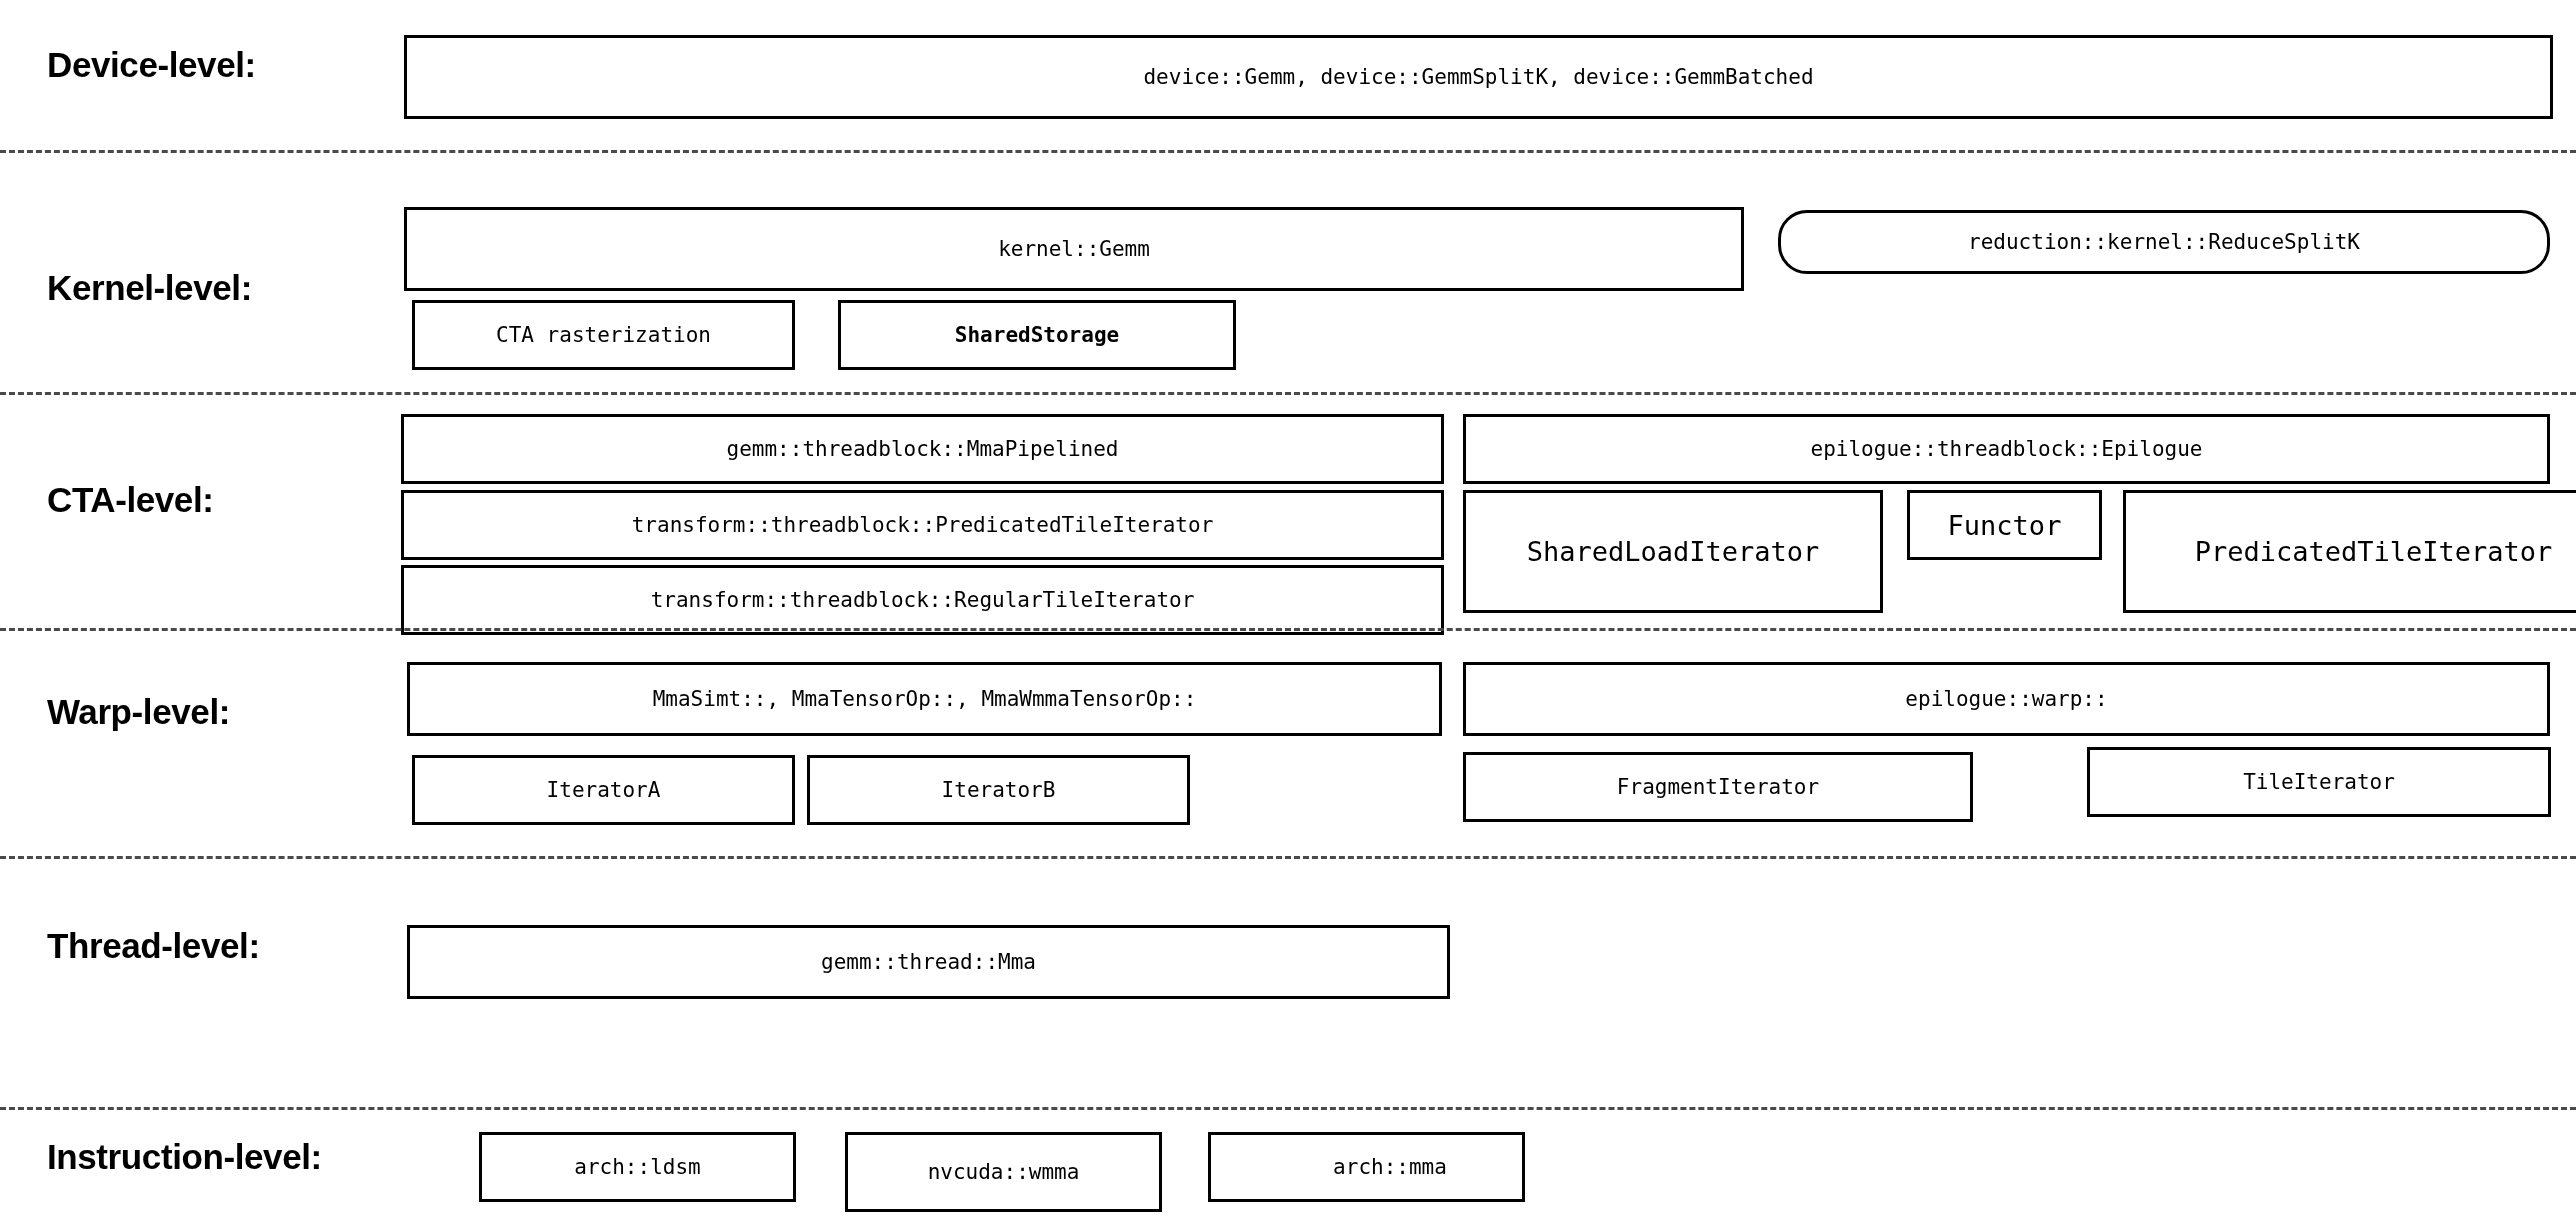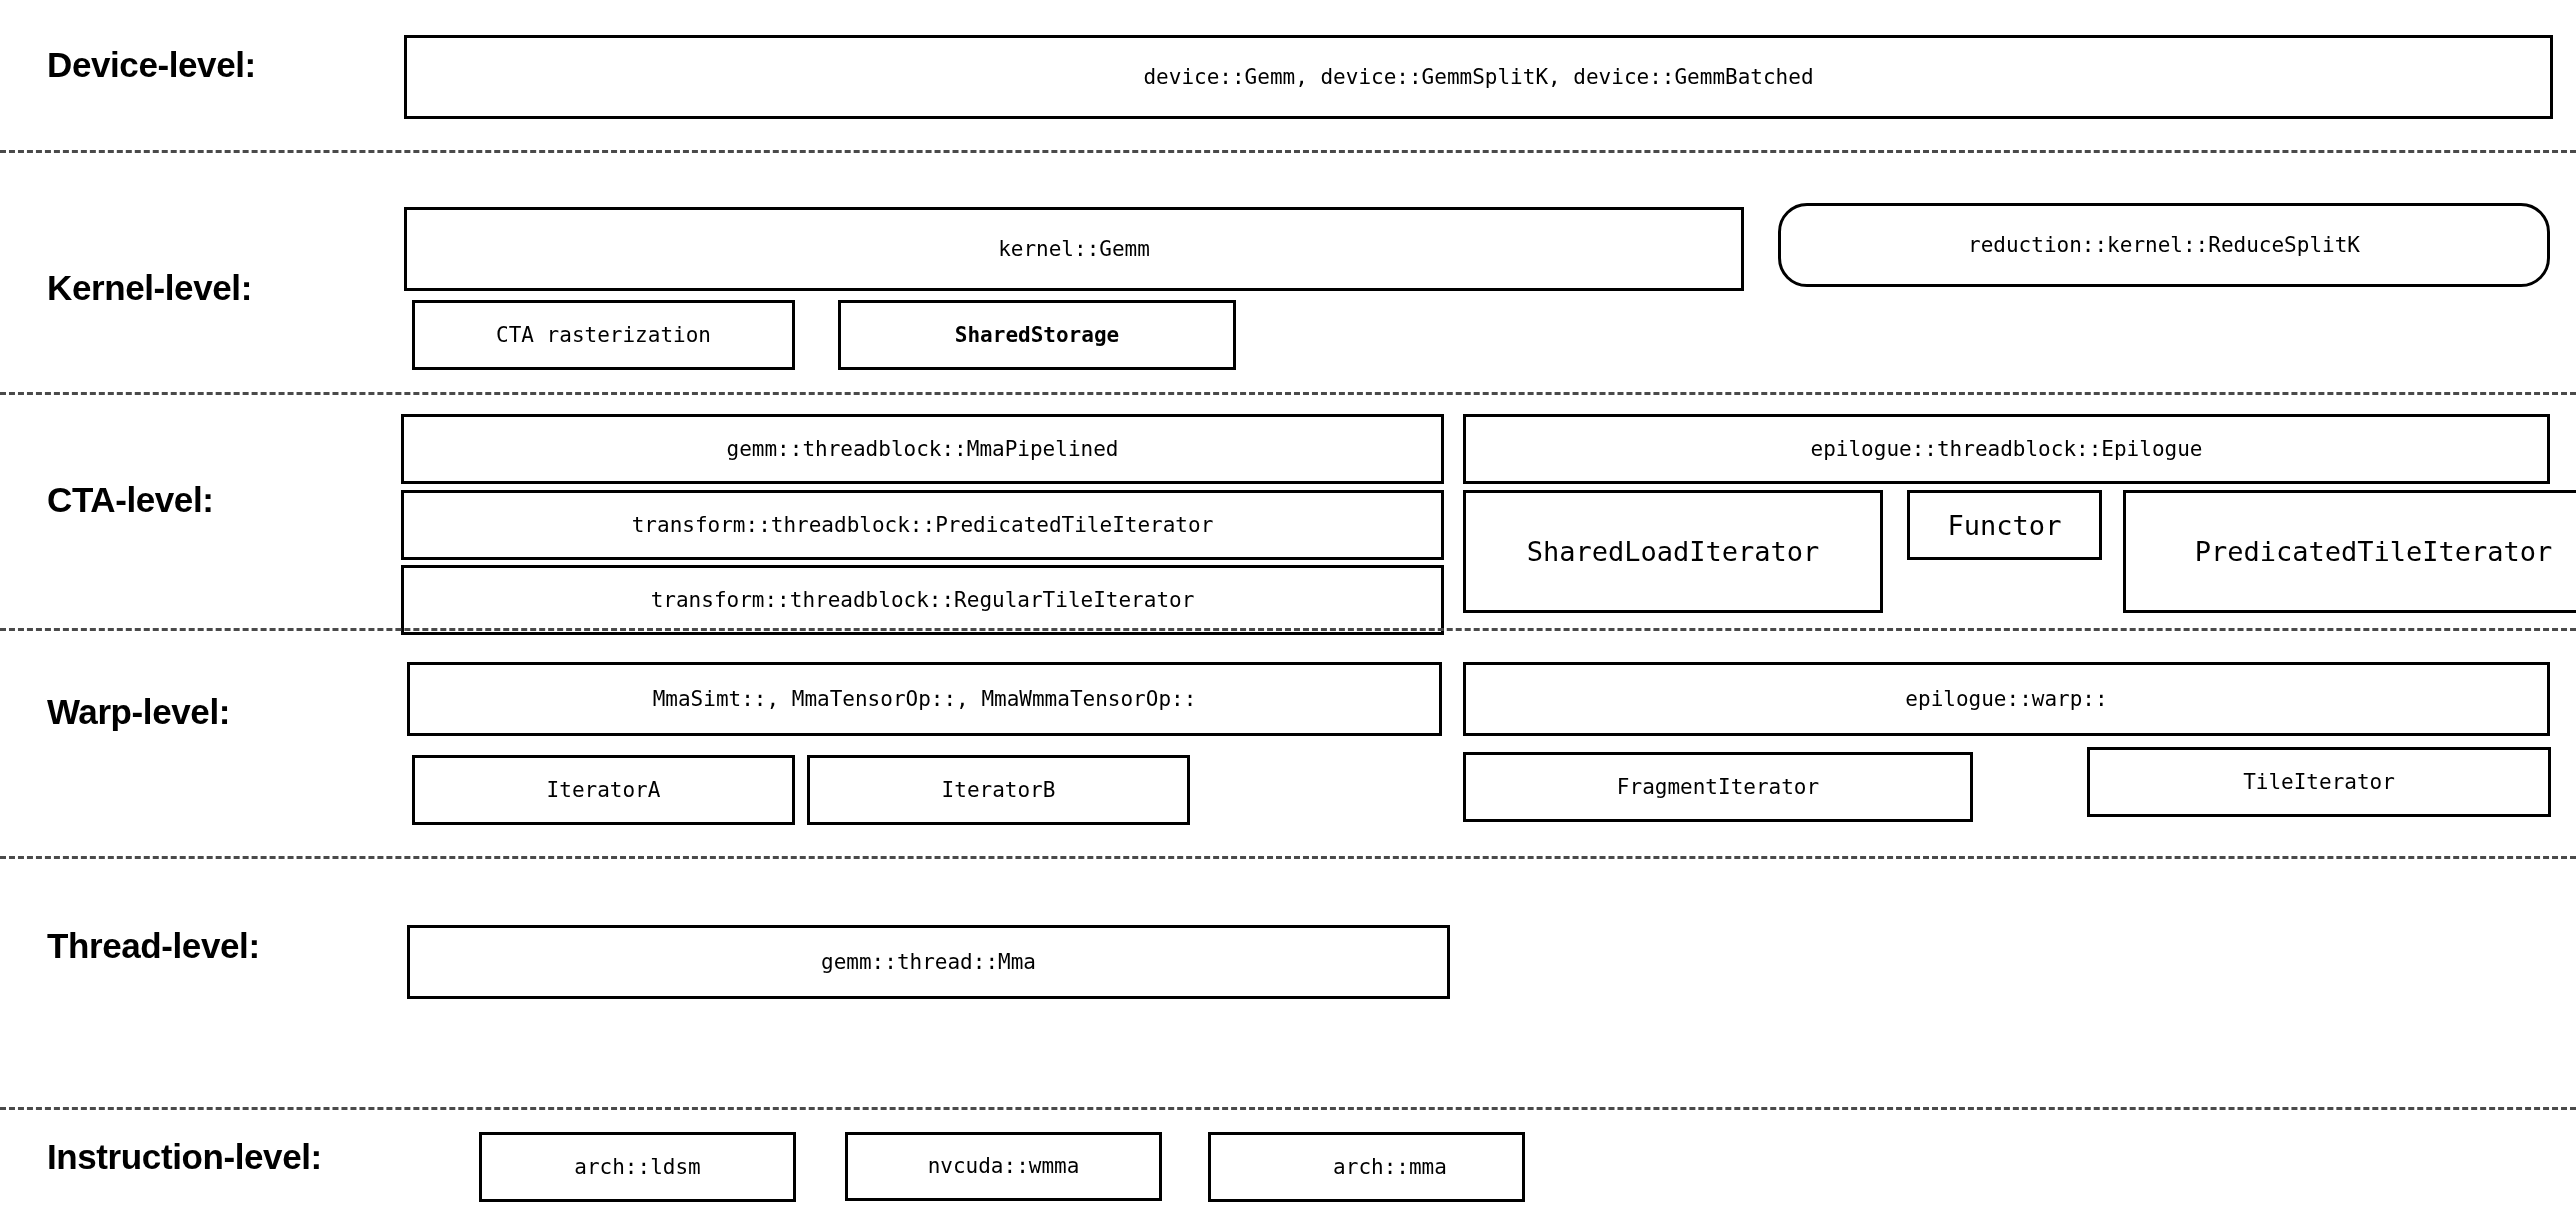--- a/index.html
+++ b/index.html
@@ -55,21 +55,21 @@
   <div class="row-label" style="left:47px;top:47px;text-align:right;">Device-level:</div>
 
   <div class="box" style="left:404px;top:35px;width:2149px;height:84px;">device::Gemm, device::GemmSplitK, device::GemmBatched</div>
 
   <div class="sep" style="top:150px;"></div>
 
   <div class="row-label" style="left:47px;top:270px;">Kernel-level:</div>
 
   <div class="box" style="left:404px;top:207px;width:1340px;height:84px;">kernel::Gemm</div>
 
-  <div class="box" style="left:1778px;top:203px;width:772px;height:84px;border-radius:29px;">reduction::kernel::ReduceSplitK</div>
+  <div class="box" style="left:1778px;top:210px;width:772px;height:64px;border-radius:29px;">reduction::kernel::ReduceSplitK</div>
 
   <div class="box" style="left:412px;top:300px;width:383px;height:70px;">CTA rasterization</div>
 
   <div class="box" style="left:838px;top:300px;width:398px;height:70px;font-weight:bold;">SharedStorage</div>
 
   <div class="sep" style="top:392px;"></div>
 
   <div class="row-label" style="left:47px;top:482px;">CTA-level:</div>
 
   <div class="box" style="left:401px;top:414px;width:1043px;height:70px;">gemm::threadblock::MmaPipelined</div>
@@ -107,18 +107,18 @@
   <div class="row-label" style="left:47px;top:928px;">Thread-level:</div>
 
   <div class="box" style="left:407px;top:925px;width:1043px;height:74px;">gemm::thread::Mma</div>
 
   <div class="sep" style="top:1107px;"></div>
 
   <div class="row-label" style="left:47px;top:1139px;">Instruction-level:</div>
 
   <div class="box" style="left:479px;top:1132px;width:317px;height:70px;">arch::ldsm</div>
 
-  <div class="box" style="left:845px;top:1132px;width:317px;height:69px;">nvcuda::wmma</div>
+  <div class="box" style="left:845px;top:1132px;width:317px;height:80px;">nvcuda::wmma</div>
 
   <div class="box" style="left:1208px;top:1132px;width:317px;height:70px;padding-left:47px;">arch::mma</div>
 
 </div>
 
 
 </body></html>

